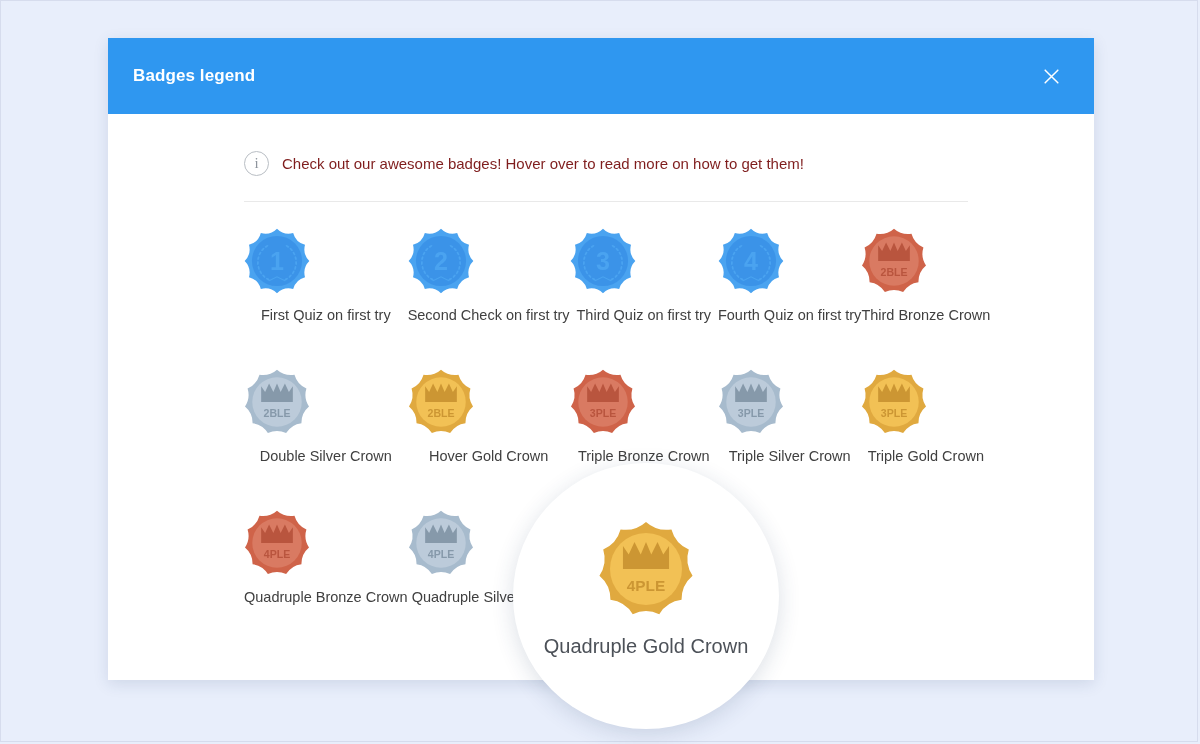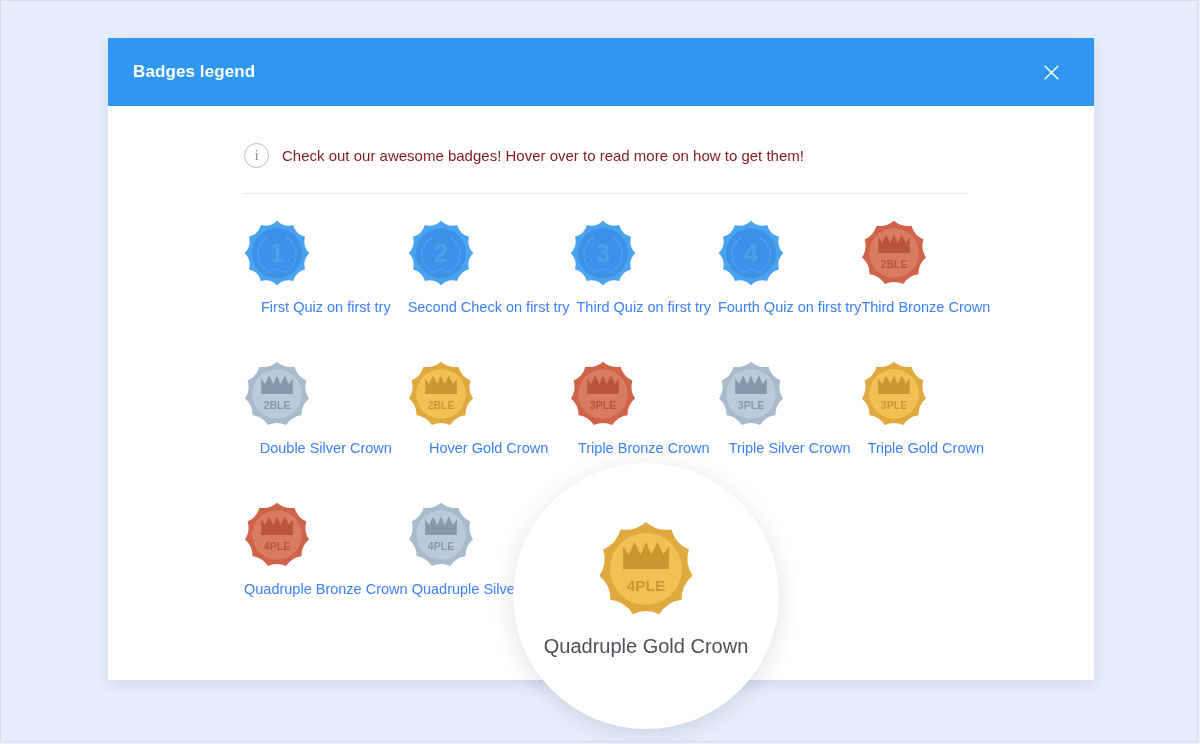--- a/index.html
+++ b/index.html
@@ -28,21 +28,21 @@
     position: absolute;
     left: 108px;
     top: 38px;
     width: 986px;
     height: 642px;
     background: #ffffff;
     box-shadow: 0 4px 14px rgba(35,60,110,0.13);
     overflow: hidden;
   }
   .dialog-header {
-    height: 68px;
+    height: 76px;
     background: #2f97f0;
     display: flex;
     align-items: center;
     justify-content: space-between;
     padding: 0 26px 0 25px;
     box-sizing: border-box;
   }
   .dialog-title {
     color: #ffffff;
     font-size: 17px;
@@ -114,21 +114,21 @@
   .badge-art {
     width: 66px;
     height: 66px;
     position: relative;
     margin-top: 2px;
   }
   .badge-art svg { display: block; width: 100%; height: 100%; }
   .badge-label {
     margin-top: 13px;
     font-size: 14.5px;
-    color: #3b82f6;
+    color: #404040;
     text-align: center;
     white-space: nowrap;
   }
 
   
   .magnifier {
     position: absolute;
     left: 513px;
     top: 463px;
     width: 266px;

